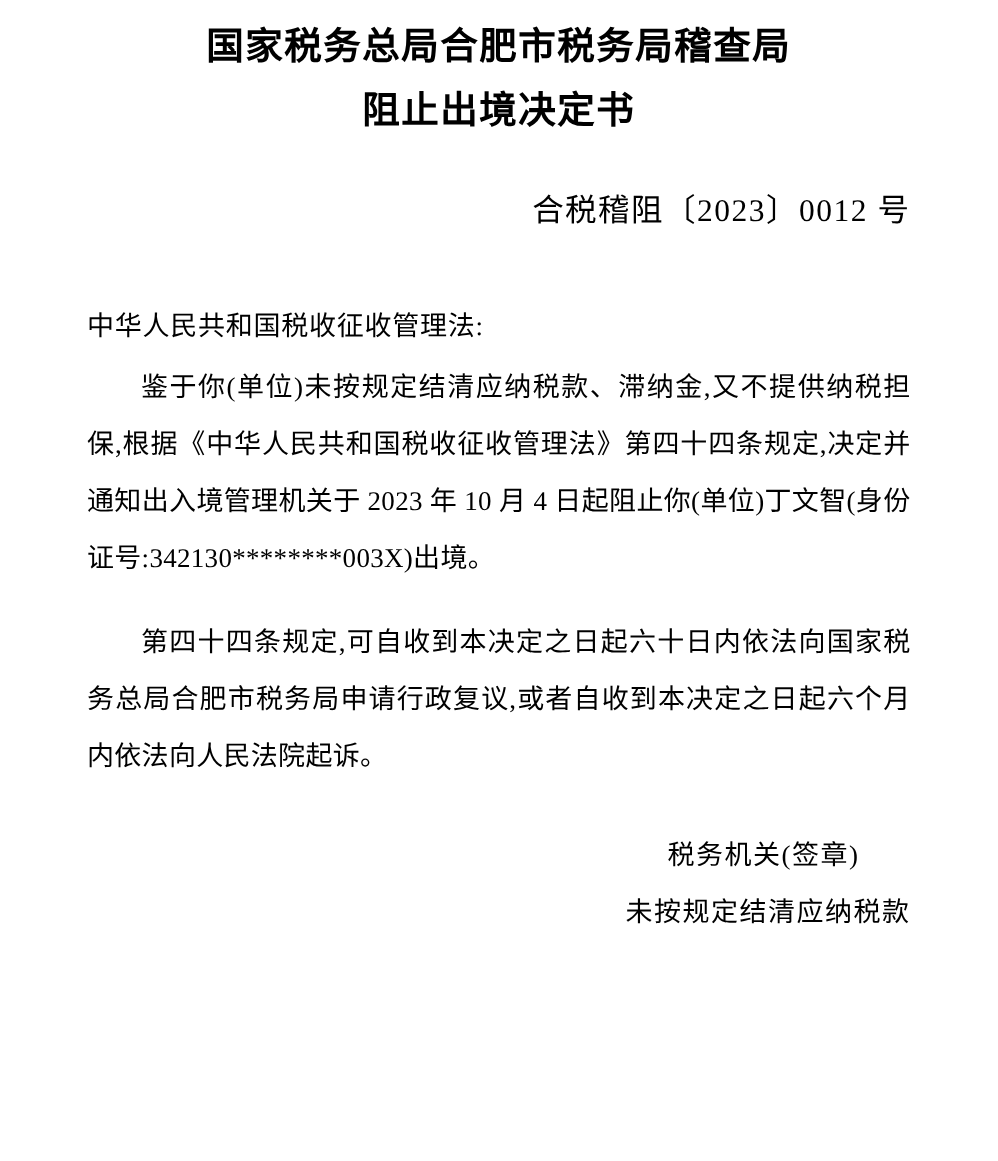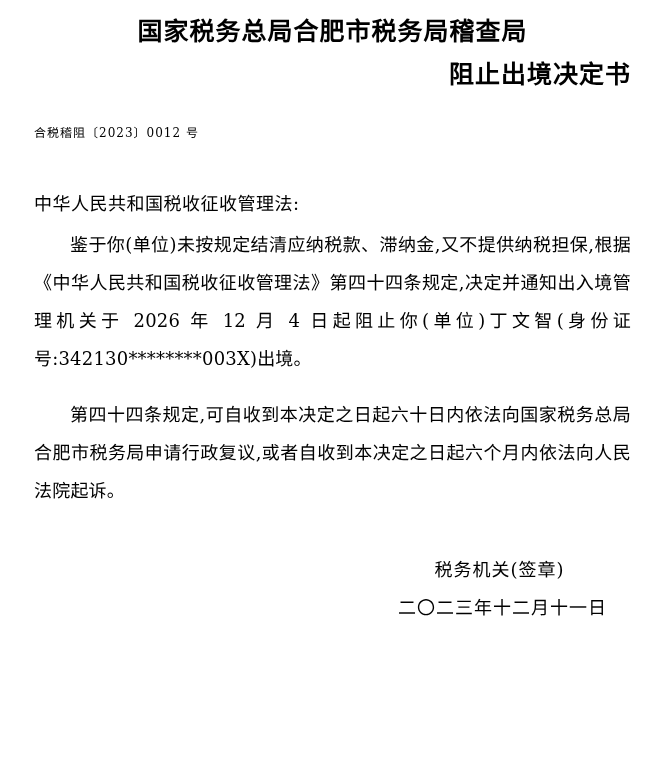--- a/index.html
+++ b/index.html
@@ -12,40 +12,40 @@
     background: #ffffff;
     font-family: "DejaVu Serif", "Liberation Serif", serif;
     color: #000000;
     overflow: hidden;
   }
   .page {
     position: relative;
     width: 665px;
     height: 649px;
     box-sizing: border-box;
-    padding: 0 34px;
+    padding: 0 58px;
+    font-family: Liberation Serif, serif;
   }
   .doc-title {
     text-align: center;
     font-weight: bold;
     font-size: 25px;
     line-height: 40px;
     letter-spacing: 1px;
     margin: 0;
   }
   .title-line-1 {
     padding-top: 12px;
   }
   .title-line-2 {
     padding-top: 3px;
-    text-align: right;
   }
   .doc-number {
-    text-align: left;
-    font-size: 12px;
+    text-align: right;
+    font-size: 21px;
     letter-spacing: 1px;
     margin-top: 28px;
   }
   .recipient {
     margin-top: 48px;
     font-size: 18px;
     line-height: 32px;
     letter-spacing: 0.5px;
   }
   .body-para {
@@ -84,22 +84,22 @@
 <div class="page">
 
   <div class="doc-title title-line-1">国家税务总局合肥市税务局稽查局</div>
 
   <div class="doc-title title-line-2">阻止出境决定书</div>
 
   <div class="doc-number">合税稽阻〔2023〕0012 号</div>
 
   <div class="recipient">中华人民共和国税收征收管理法:</div>
 
-  <div class="body-para">鉴于你(单位)未按规定结清应纳税款、滞纳金,又不提供纳税担保,根据《中华人民共和国税收征收管理法》第四十四条规定,决定并通知出入境管理机关于 2026 年 12 月 4 日起阻止你(单位)丁文智(身份证号:342130********003X)出境。</div>
+  <div class="body-para">鉴于你(单位)未按规定结清应纳税款、滞纳金,又不提供纳税担保,根据《中华人民共和国税收征收管理法》第四十四条规定,决定并通知出入境管理机关于 2023 年 10 月 4 日起阻止你(单位)丁文智(身份证号:342130********003X)出境。</div>
 
   <div class="body-para para-second">第四十四条规定,可自收到本决定之日起六十日内依法向国家税务总局合肥市税务局申请行政复议,或者自收到本决定之日起六个月内依法向人民法院起诉。</div>
 
   <div class="signature-block">
     <div class="sign-org">税务机关(签章)</div>
-    <div class="sign-date">二〇二三年十二月十一日</div>
+    <div class="sign-date">未按规定结清应纳税款</div>
   </div>
 
 </div>
 
 </body></html>

